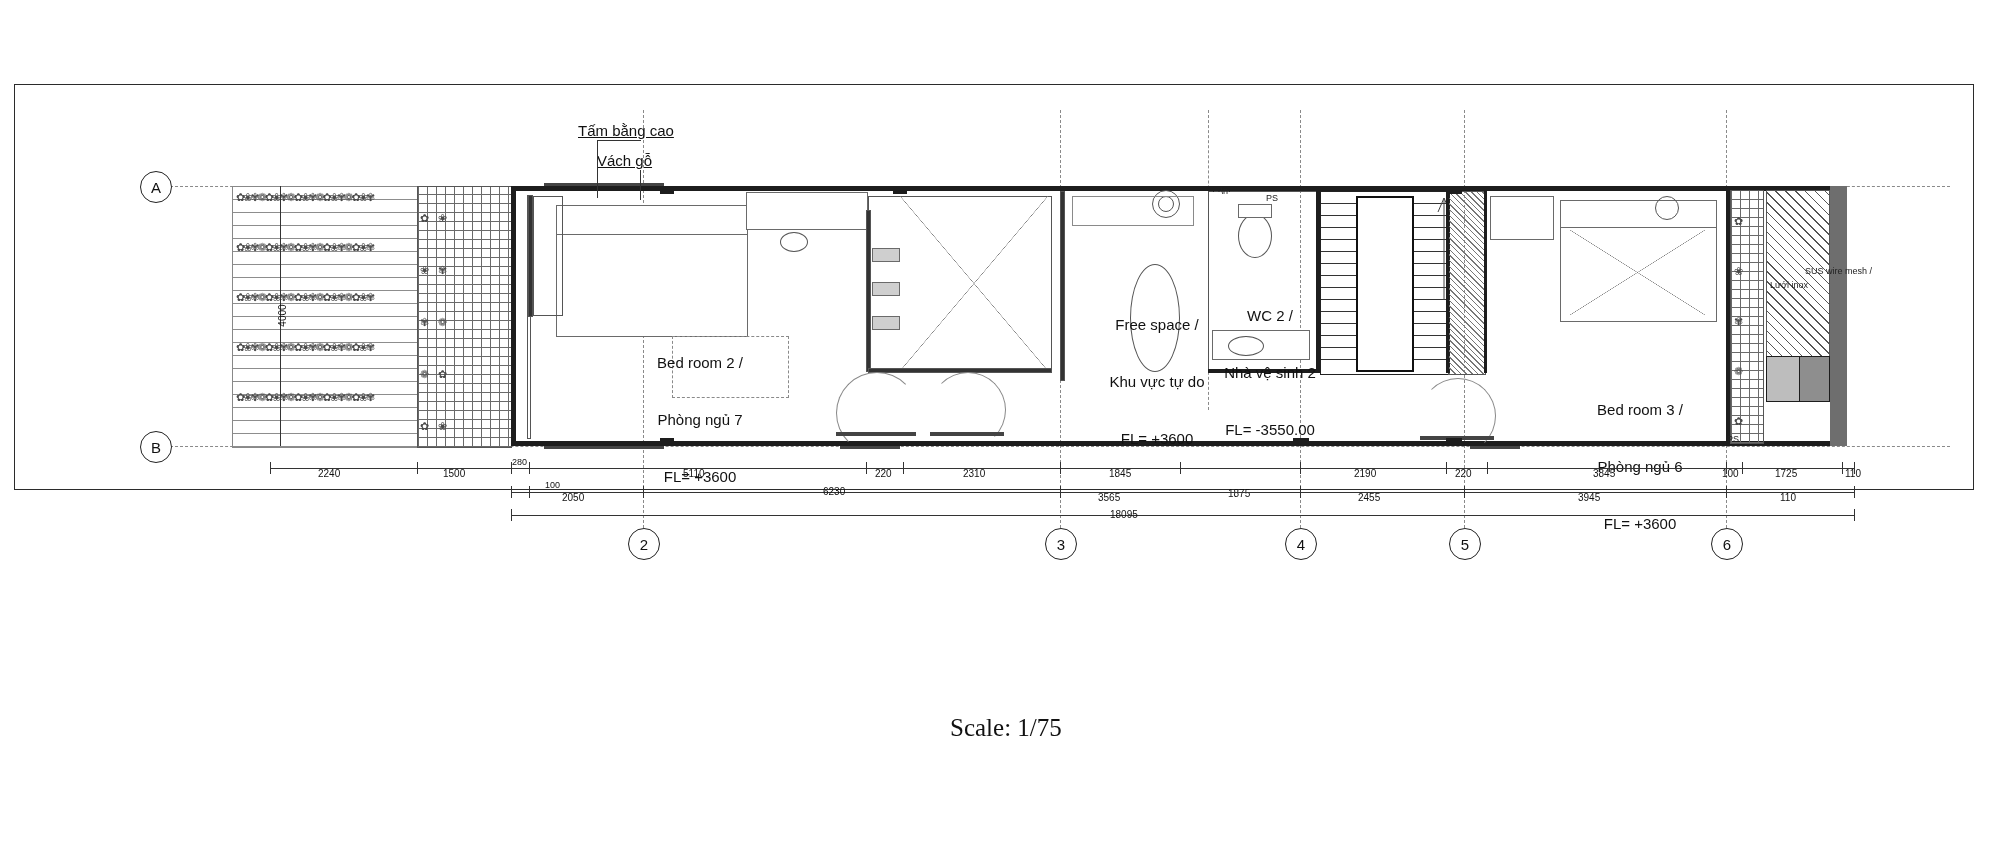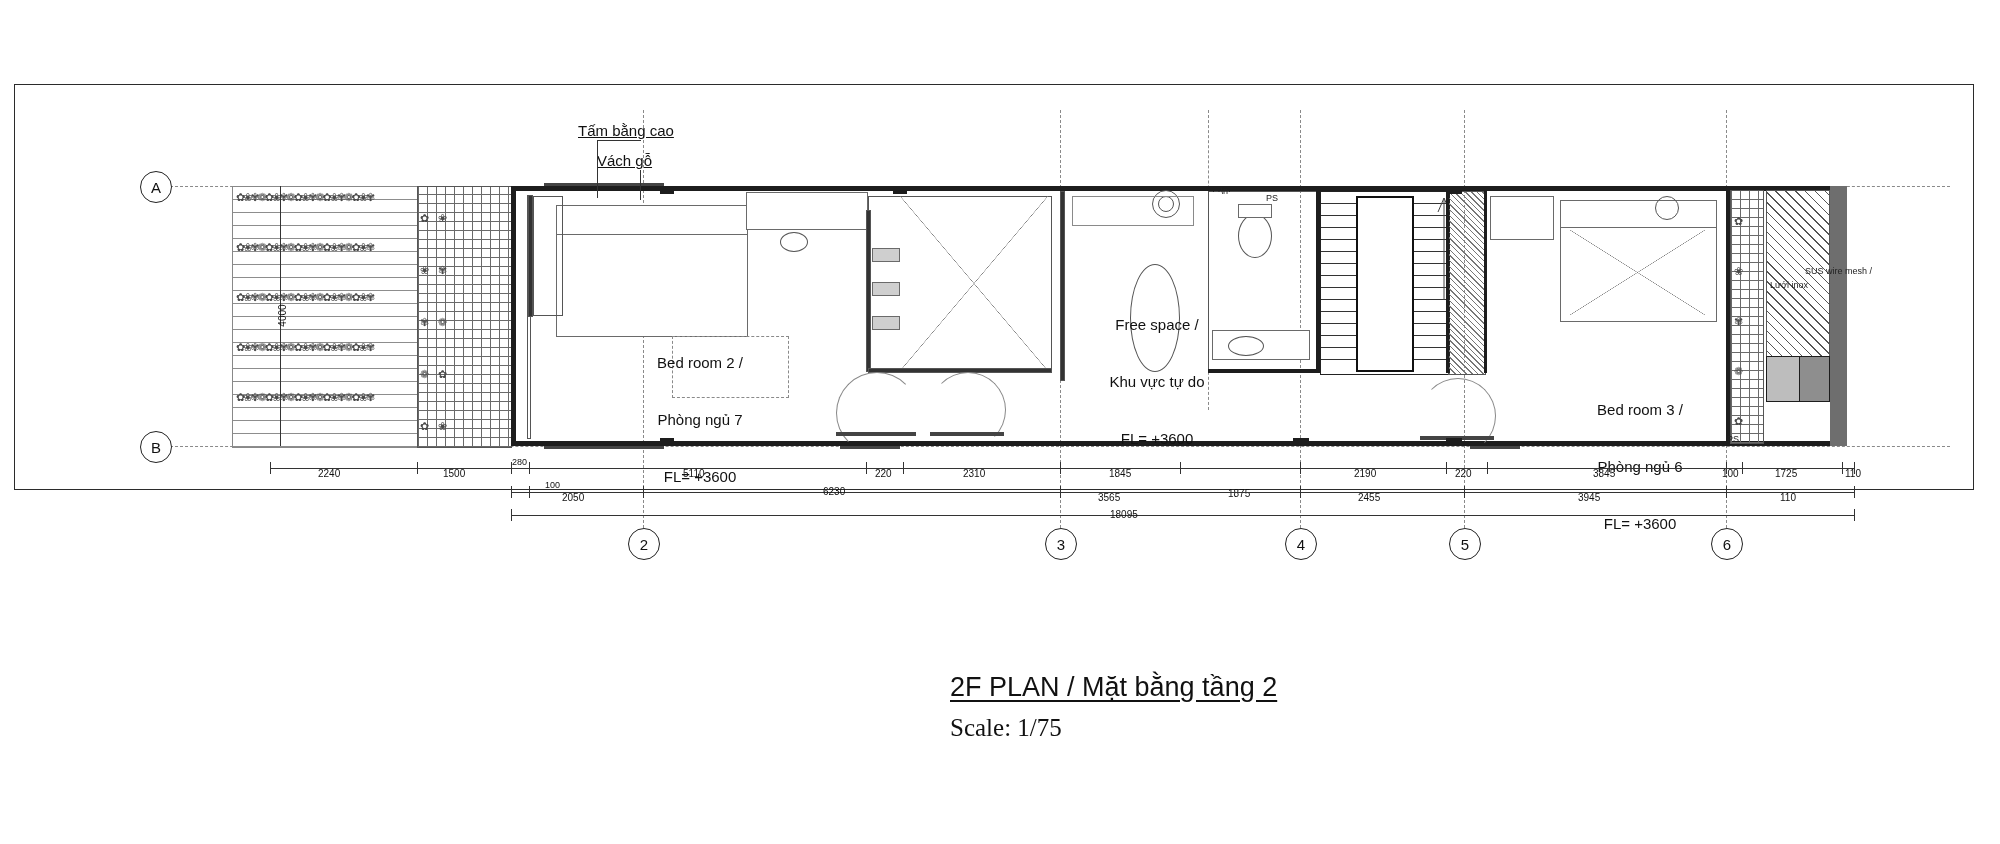--- a/index.html
+++ b/index.html
@@ -257,20 +257,25 @@
     <div>Phòng ngủ 7</div>
     <div>FL= +3600</div>
   </div>
 
   <div class="lbl" style="left:1062px;top:277px;width:190px;">
     <div>Free space /</div>
     <div>Khu vực tự do</div>
     <div>FL= +3600</div>
   </div>
 
+  <div class="lbl" style="left:1185px;top:268px;width:170px;">
+    <div>WC 2 /</div>
+    <div>Nhà vệ sinh 2</div>
+    <div>FL= -3550.00</div>
+  </div>
 
   <div class="lbl" style="left:1540px;top:362px;width:200px;">
     <div>Bed room 3 /</div>
     <div>Phòng ngủ 6</div>
     <div>FL= +3600</div>
   </div>
 
   <div class="note" style="left:578px;top:122px;">
     <u>Tấm bằng cao</u>
   </div>
@@ -332,18 +337,15 @@
   <div class="dim" style="left:1780px;top:492px;">110</div>
 
   <div class="dimline" style="left:511px;top:515px;width:1343px;"></div>
   <div class="dimtick" style="left:511px;top:509px;height:12px;"></div>
   <div class="dimtick" style="left:1854px;top:509px;height:12px;"></div>
   <div class="dim" style="left:1110px;top:509px;">18095</div>
 
   <div class="dimtick" style="left:280px;top:186px;height:260px;"></div>
   <div class="vdimtxt" style="left:252px;top:310px;width:60px;text-align:center;">4000</div>
 
-  <div class="title" style="left:950px;top:672px;">
-    <u>2F PLAN / Mặt bằng tầng 2</u>
-  </div>
   <div class="subtitle" style="left:950px;top:714px;font-family:Liberation Serif, serif;">Scale: 1/75</div>
 
 </div>
 
 </body></html>

